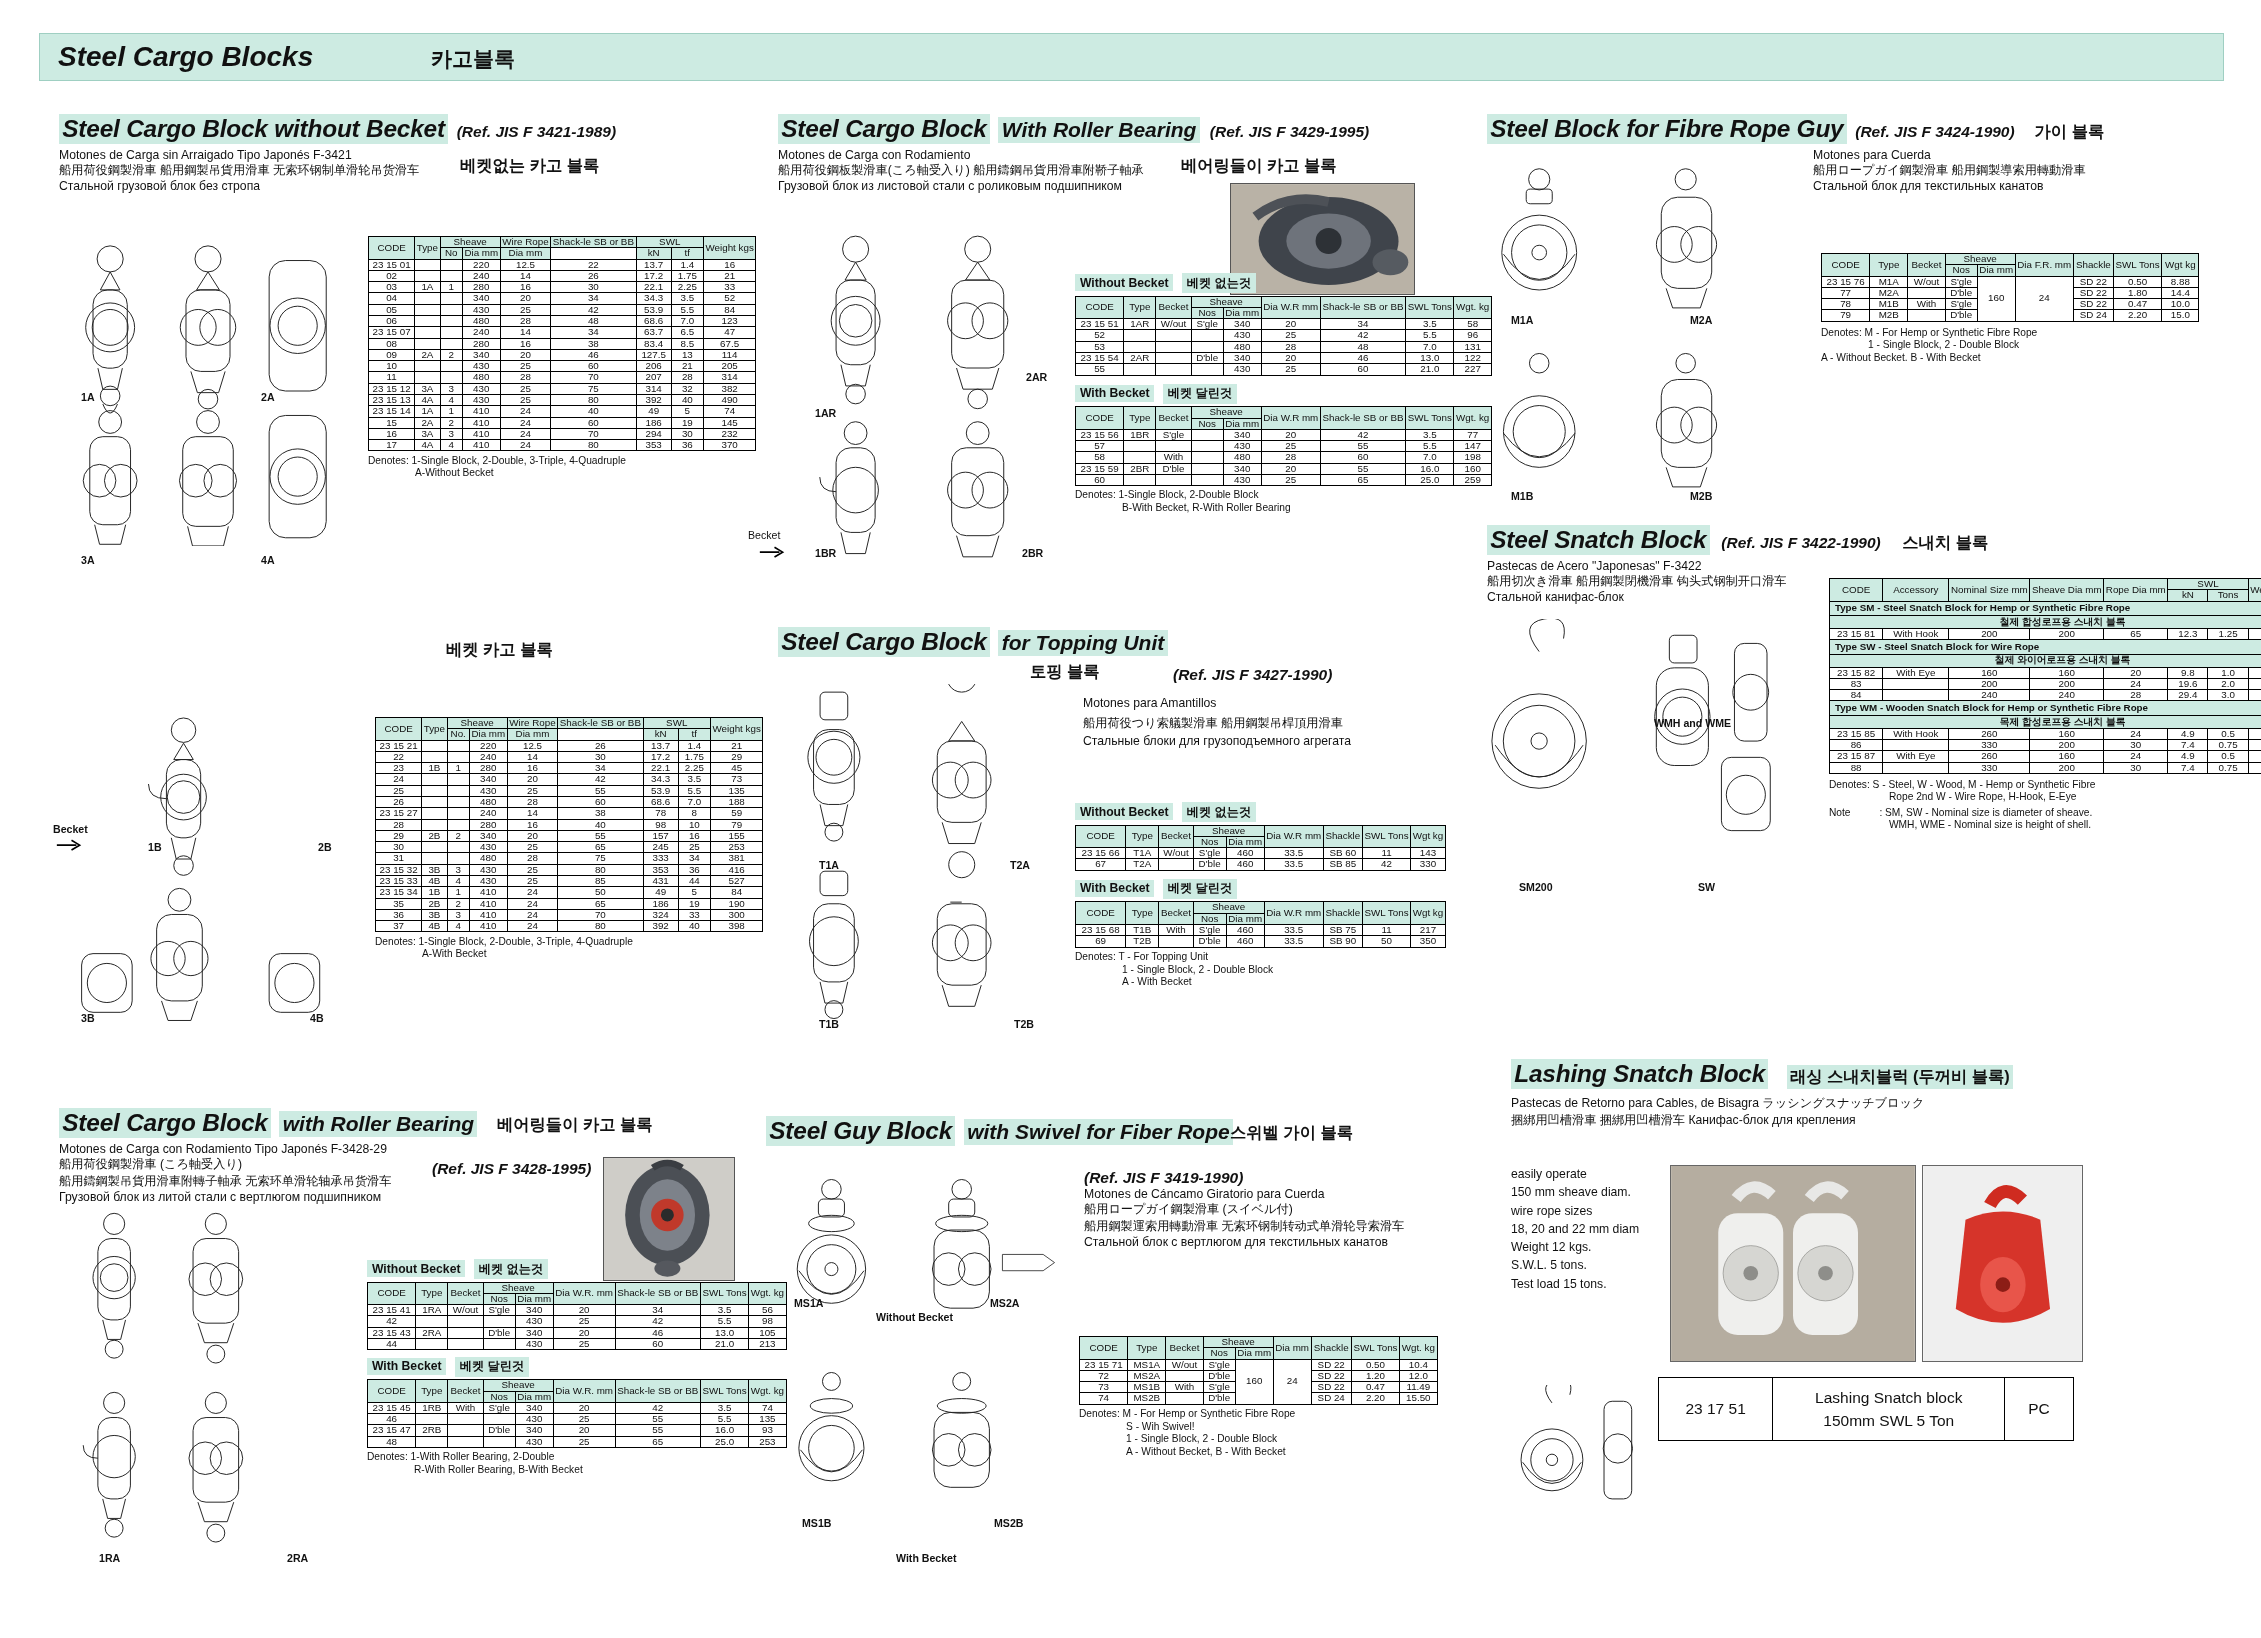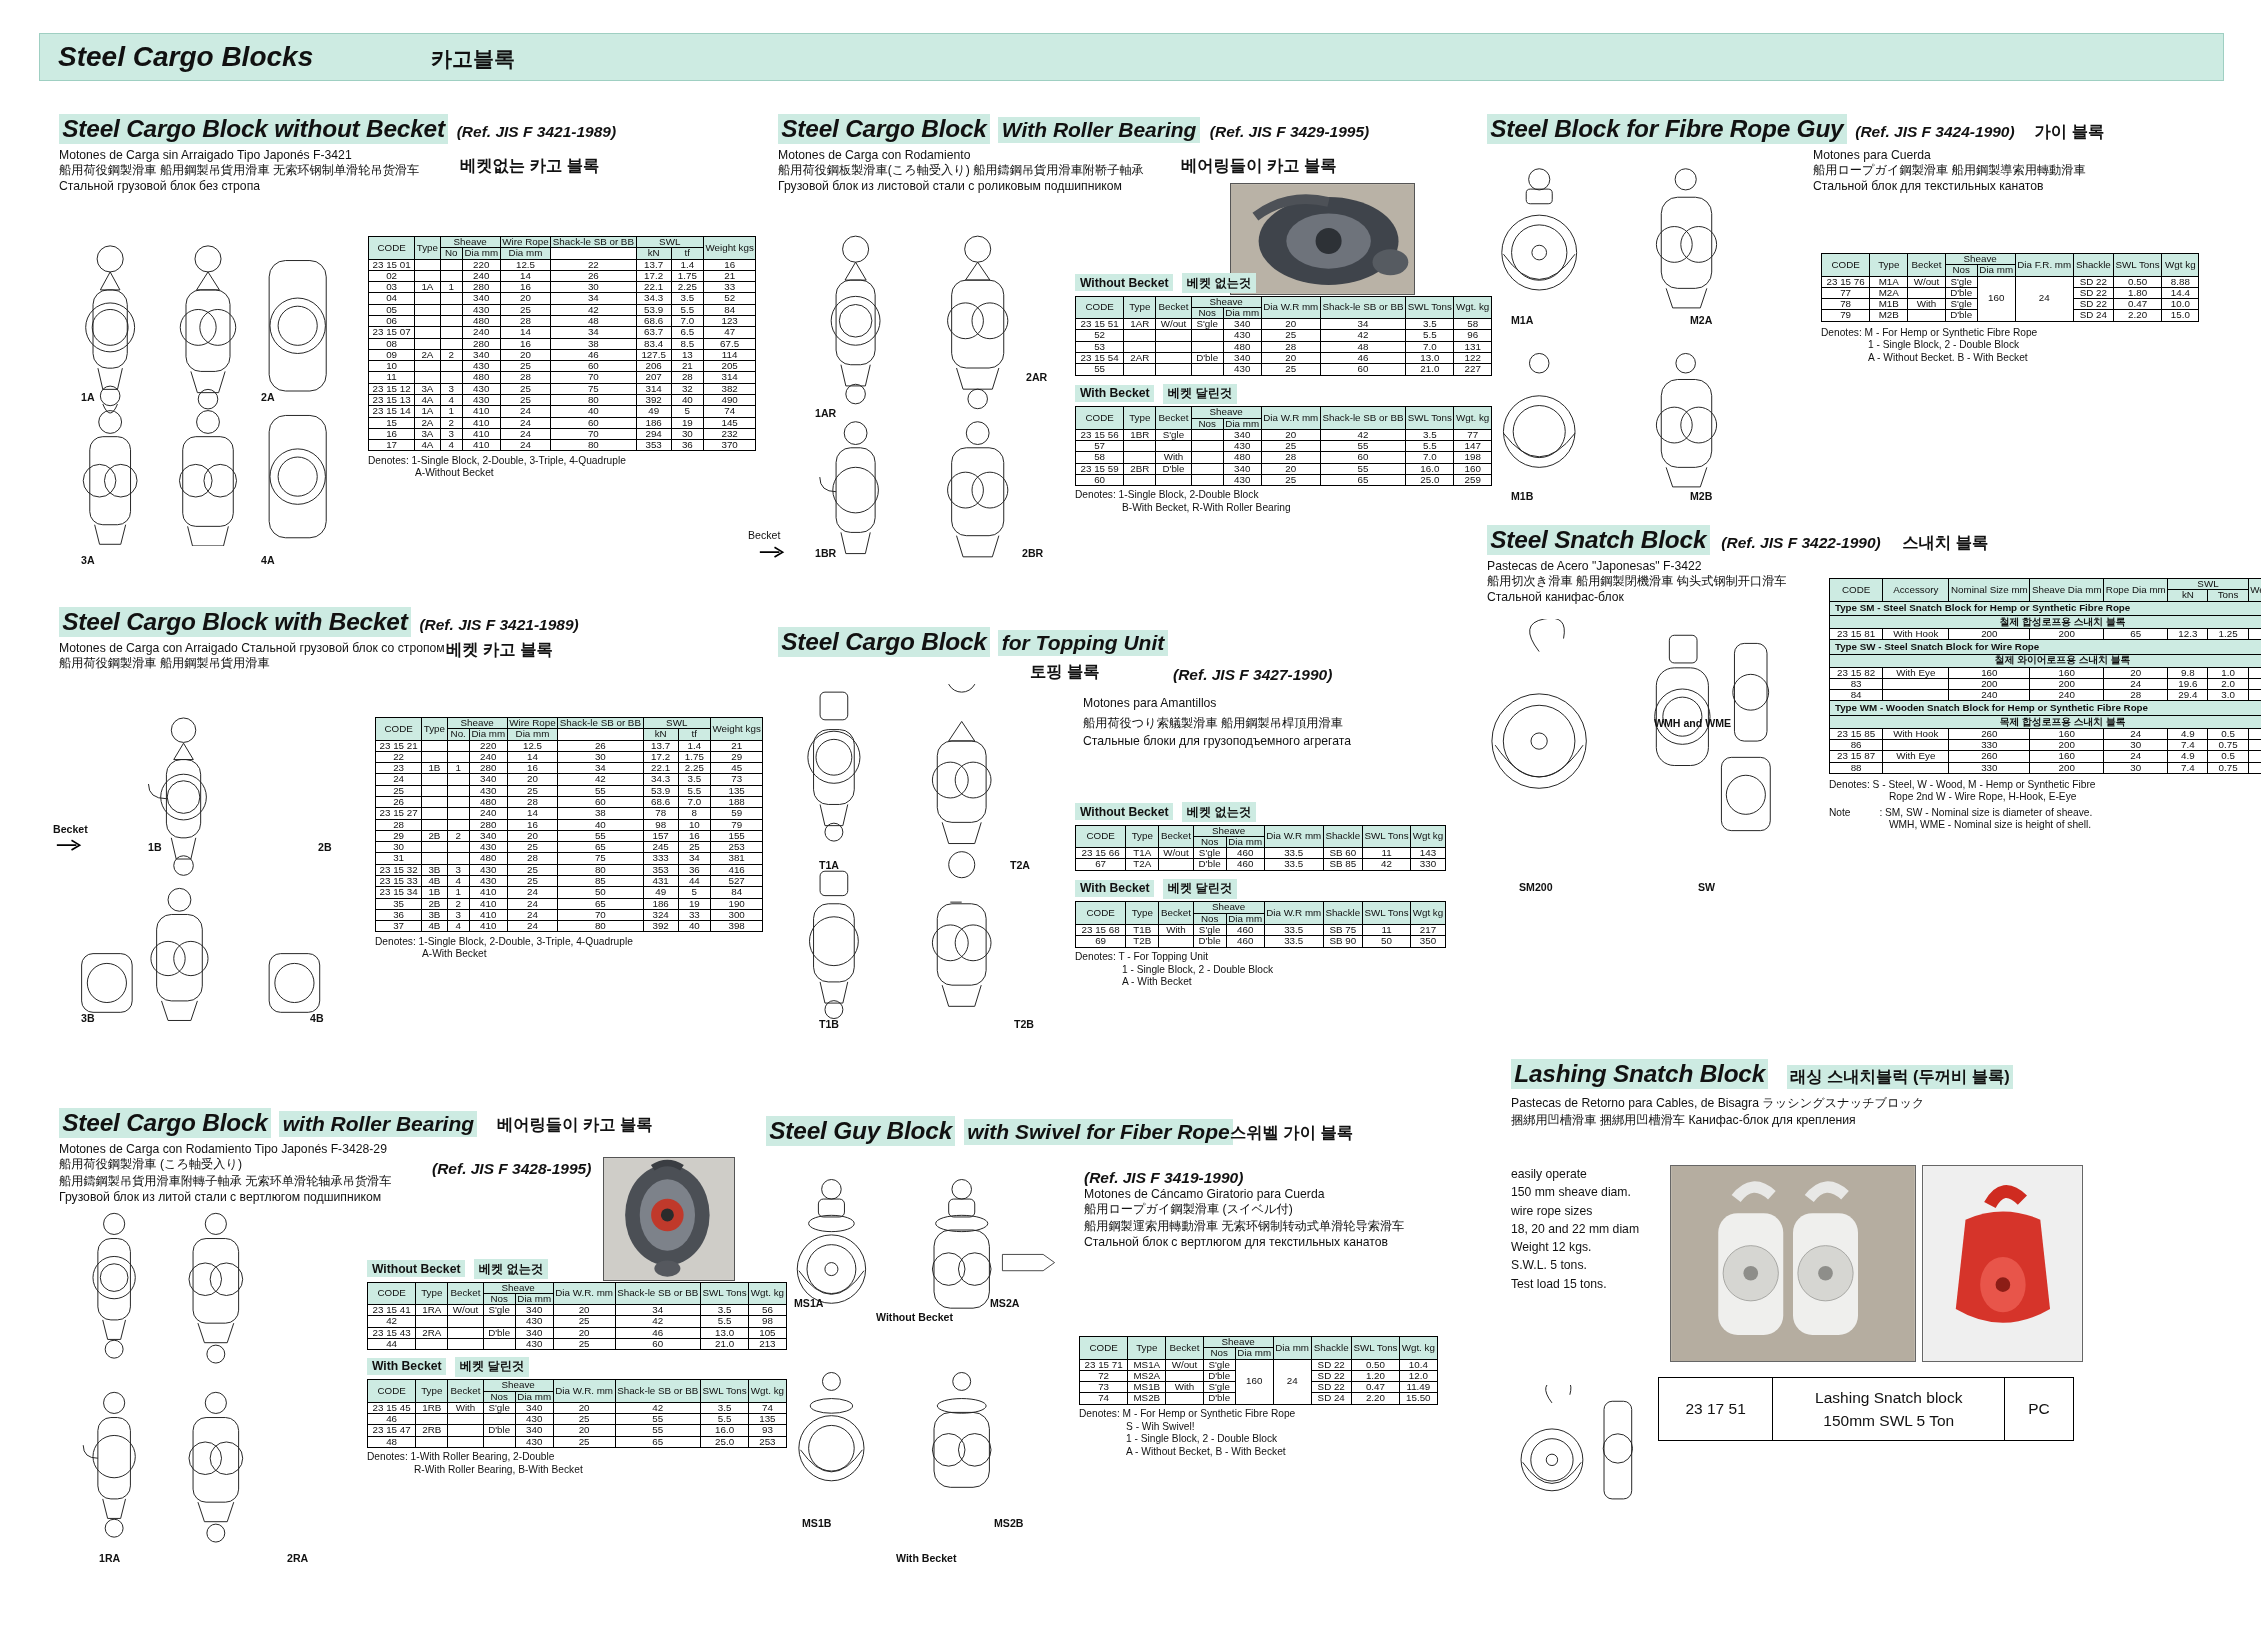--- a/index.html
+++ b/index.html
@@ -313,26 +313,20 @@
             <td style="min-width:31px;">353</td>
             <td style="min-width:28px;">36</td>
             <td style="min-width:31px;">370</td>
           </tr>
         </tbody>
       </table>
     <div class="den" style="margin-top:3.3px;">Denotes: 1-Single Block, 2-Double, 3-Triple, 4-Quadruple</div>
     <div class="den" style="margin-left:47px;">A-Without Becket</div>
   </div>
 
-  <div class="abs" style="left:59px;top:607px;width:701px;">
-    <div><span class="hl sect-title">Steel Cargo Block with Becket</span>
-      <span class="ref" style="margin-left:4.9px;">(Ref. JIS F 3421-1989)</span></div>
-    <div class="small" style="margin-top:4.1px;">Motones de Carga con Arraigado   Стальной грузовой блок со стропом</div>
-    <div class="small">船用荷役鋼製滑車          船用鋼製吊貨用滑車</div>
-  </div>
   <div class="abs kor" style="left:446px;top:639px;">베켓 카고 블록</div>
 
   <svg class="art" style="left:49px;top:709px;" width="318" height="318" viewBox="0 0 390 390">
     <g stroke="#222" fill="none" stroke-width="1.2">
       <g transform="translate(110,0)">
         <circle cx="55" cy="26" r="15"></circle>
           <path d="M55 42 l-12 20 h24 z"></path>
         <rect x="34" y="62" width="42" height="96" rx="18"></rect>
         <circle cx="55" cy="108" r="28"></circle>
           <circle cx="55" cy="108" r="20"></circle>
@@ -1354,21 +1348,21 @@
             <td style="min-width:33px;"></td>
             <td style="min-width:28px;">D'ble</td>
             <td style="min-width:36px;">SD 24</td>
             <td style="min-width:29px;">2.20</td>
             <td style="min-width:33px;">15.0</td>
           </tr>
         </tbody>
       </table>
     <div class="den" style="margin-top:4.9px;">Denotes: M - For Hemp or Synthetic Fibre Rope</div>
     <div class="den" style="margin-left:47px;">1 - Single Block, 2 - Double Block</div>
-    <div class="den" style="margin-left:47px;">A - Without Becket. B - With Becket</div>
+    <div class="den" style="">A - Without Becket. B - With Becket</div>
   </div>
 
   <div class="abs" style="left:1487px;top:525px;width:733px;">
     <div><span class="hl sect-title">Steel Snatch Block</span>
       <span class="ref" style="margin-left:8.1px;">(Ref. JIS F 3422-1990)</span>
       <span class="kor" style="margin-left:18px;">스내치 블록</span></div>
     <div class="small" style="margin-top:4.1px;">Pastecas de Acero "Japonesas" F-3422</div>
     <div class="small">船用切次き滑車    船用鋼製閉機滑車  钩头式钢制开口滑车</div>
     <div class="small">Стальной канифас-блок</div>
   </div>

